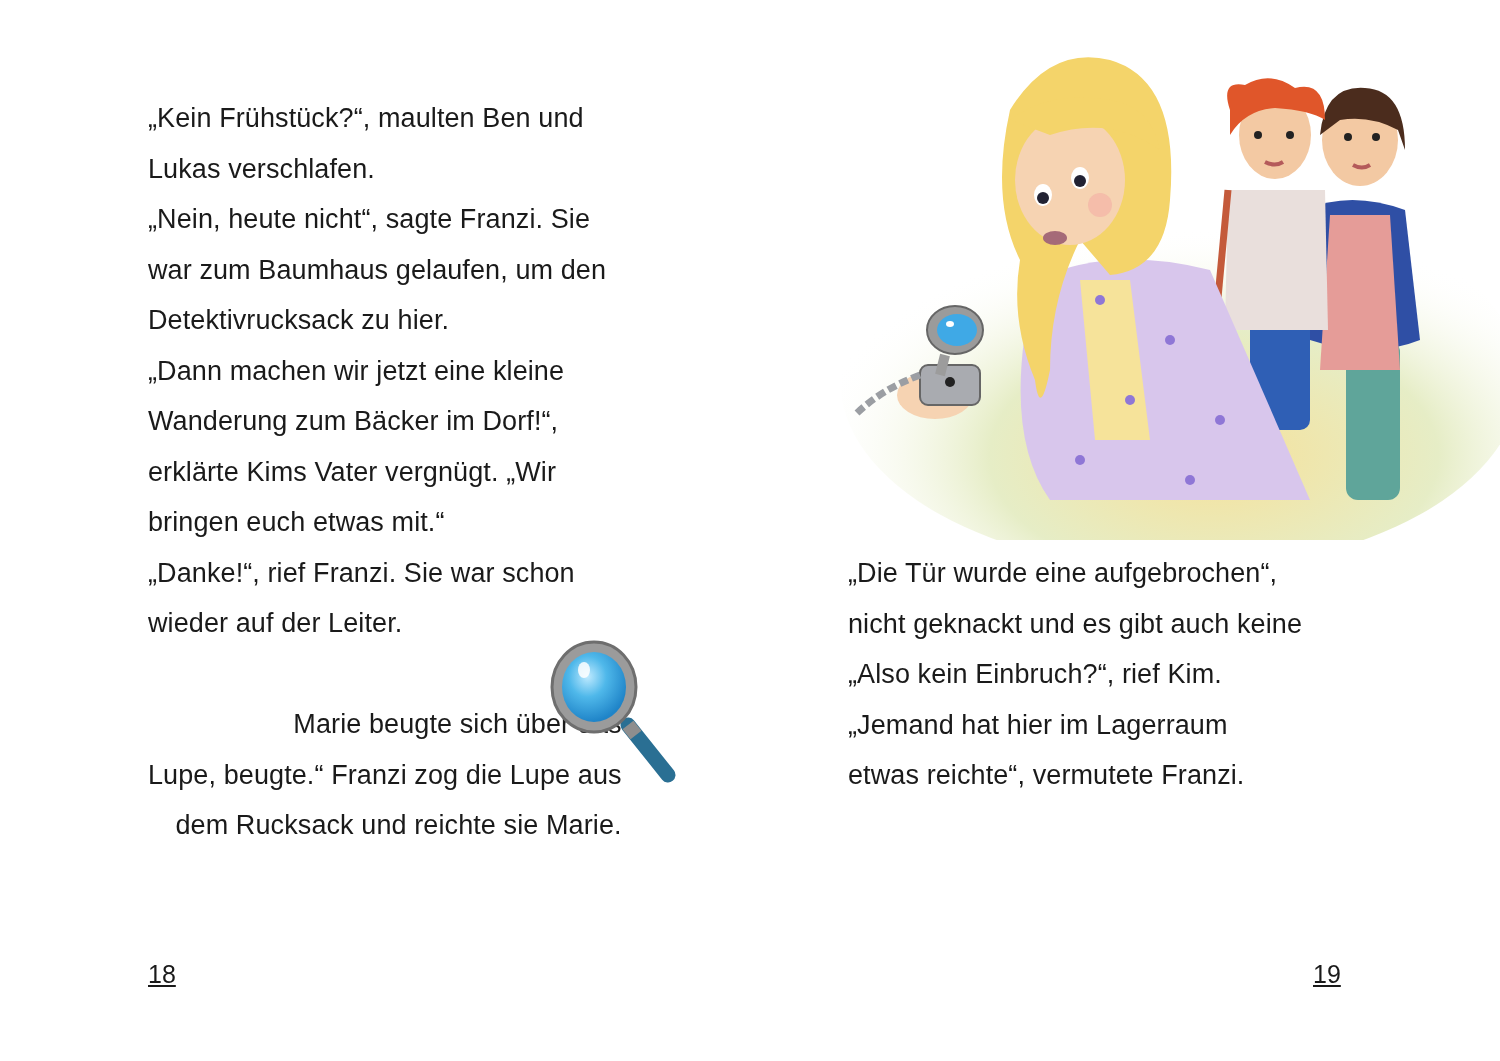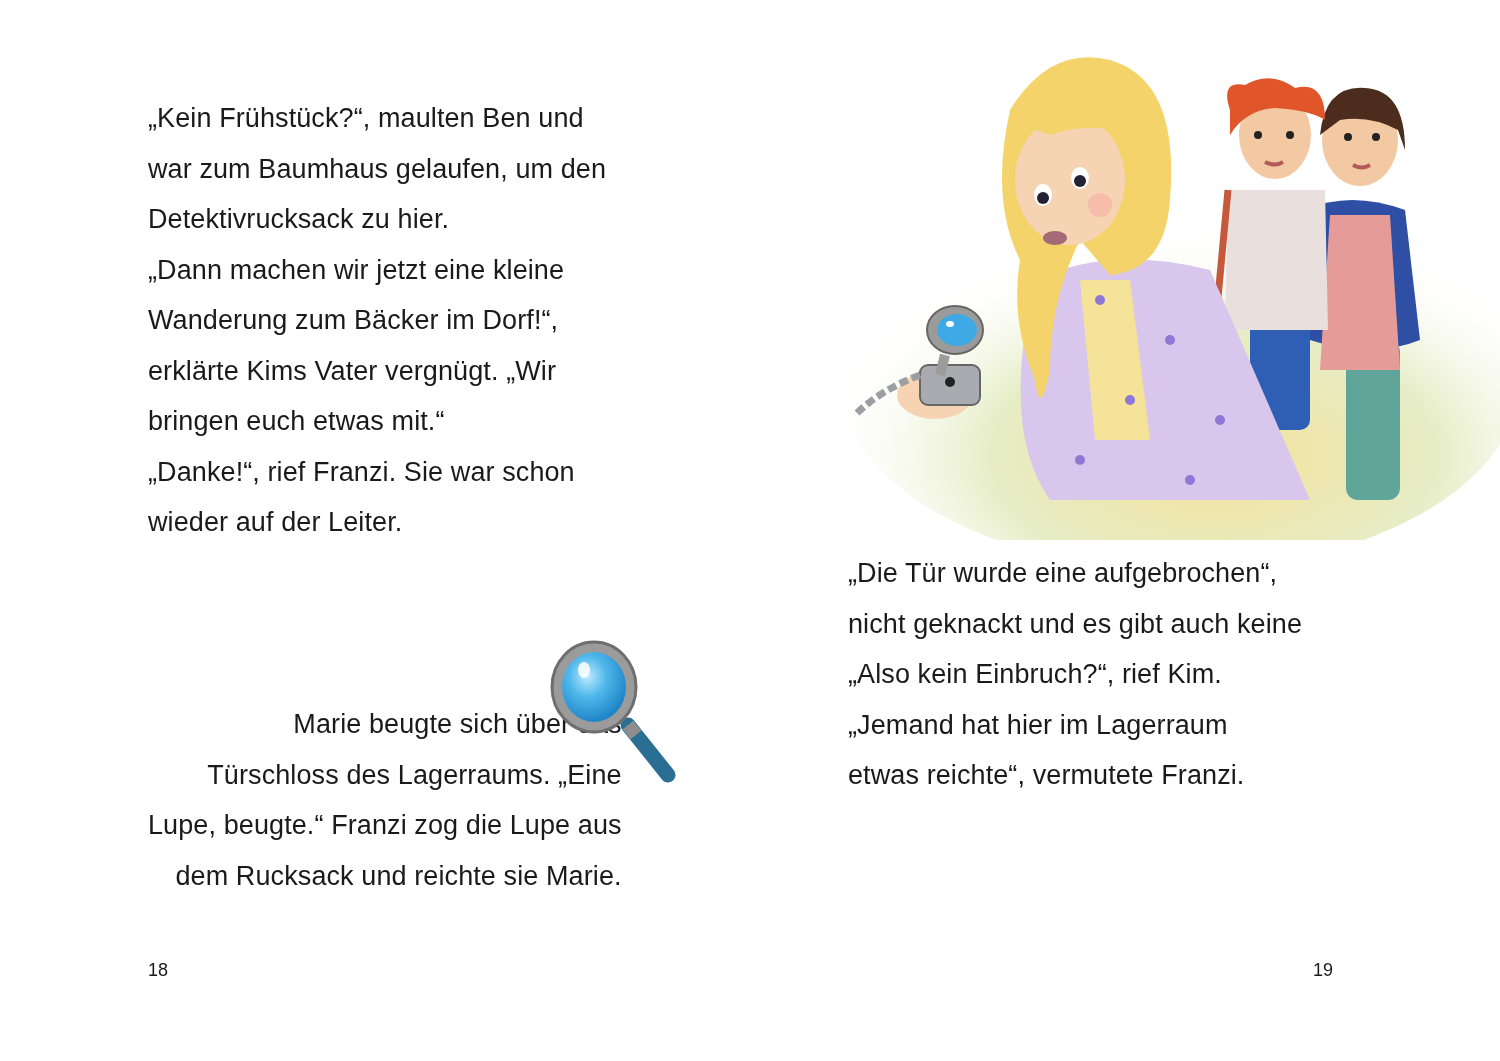--- a/index.html
+++ b/index.html
@@ -8,46 +8,47 @@
     font-family: "Liberation Sans", "DejaVu Sans", sans-serif; color: #1a1a1a;
   }
   .page { position: absolute; top: 0; height: 865px; width: 750px; }
   .page-left { left: 0; }
   .page-right { left: 750px; }
   .text-block { position: absolute; font-size: 27px; line-height: 50.5px; letter-spacing: 0.1px; }
   .line { display: block; white-space: nowrap; height: 50.5px; }
   .left-1 { left: 148px; top: 93px; }
   .left-2 { left: 148px; top: 699px; text-align: right; }
   .right-1 { left: 98px; top: 548px; }
-  .page-num { position: absolute; font-size: 18px; top: 960px; }
+  .page-num { position: absolute; font-size: 25px; top: 960px; text-decoration: underline; }
   .pn-left { left: 148px; }
   .pn-right { left: 563px; }
 
   .illustration { position: absolute; left: 0; top: 40px; width: 750px; height: 500px; }
   .magnifier { position: absolute; left: 540px; top: 640px; width: 145px; height: 150px; }
 </style>
 </head>
 <body>
 
 <div class="page page-left">
   <div class="text-block left-1">
     <span class="line">„Kein Frühstück?“, maulten Ben und</span>
+    <span class="line">Lukas verschlafen.</span>
+    <span class="line">„Nein, heute nicht“, sagte Franzi. Sie</span>
     <span class="line">war zum Baumhaus gelaufen, um den</span>
     <span class="line">Detektivrucksack zu hier.</span>
     <span class="line">„Dann machen wir jetzt eine kleine</span>
     <span class="line">Wanderung zum Bäcker im Dorf!“,</span>
     <span class="line">erklärte Kims Vater vergnügt. „Wir</span>
     <span class="line">bringen euch etwas mit.“</span>
     <span class="line">„Danke!“, rief Franzi. Sie war schon</span>
     <span class="line">wieder auf der Leiter.</span>
   </div>
 
   <div class="text-block left-2">
     <span class="line">Marie beugte sich über das</span>
-    <span class="line">Türschloss des Lagerraums. „Eine</span>
     <span class="line">Lupe, beugte.“ Franzi zog die Lupe aus</span>
     <span class="line">dem Rucksack und reichte sie Marie.</span>
   </div>
 
   <svg class="magnifier" viewBox="0 0 145 150">
     <defs>
       <radialGradient id="lens" cx="40%" cy="35%" r="65%">
         <stop offset="0%" stop-color="#bfeaff"></stop>
         <stop offset="45%" stop-color="#4fb8ea"></stop>
         <stop offset="100%" stop-color="#1f84c8"></stop>

